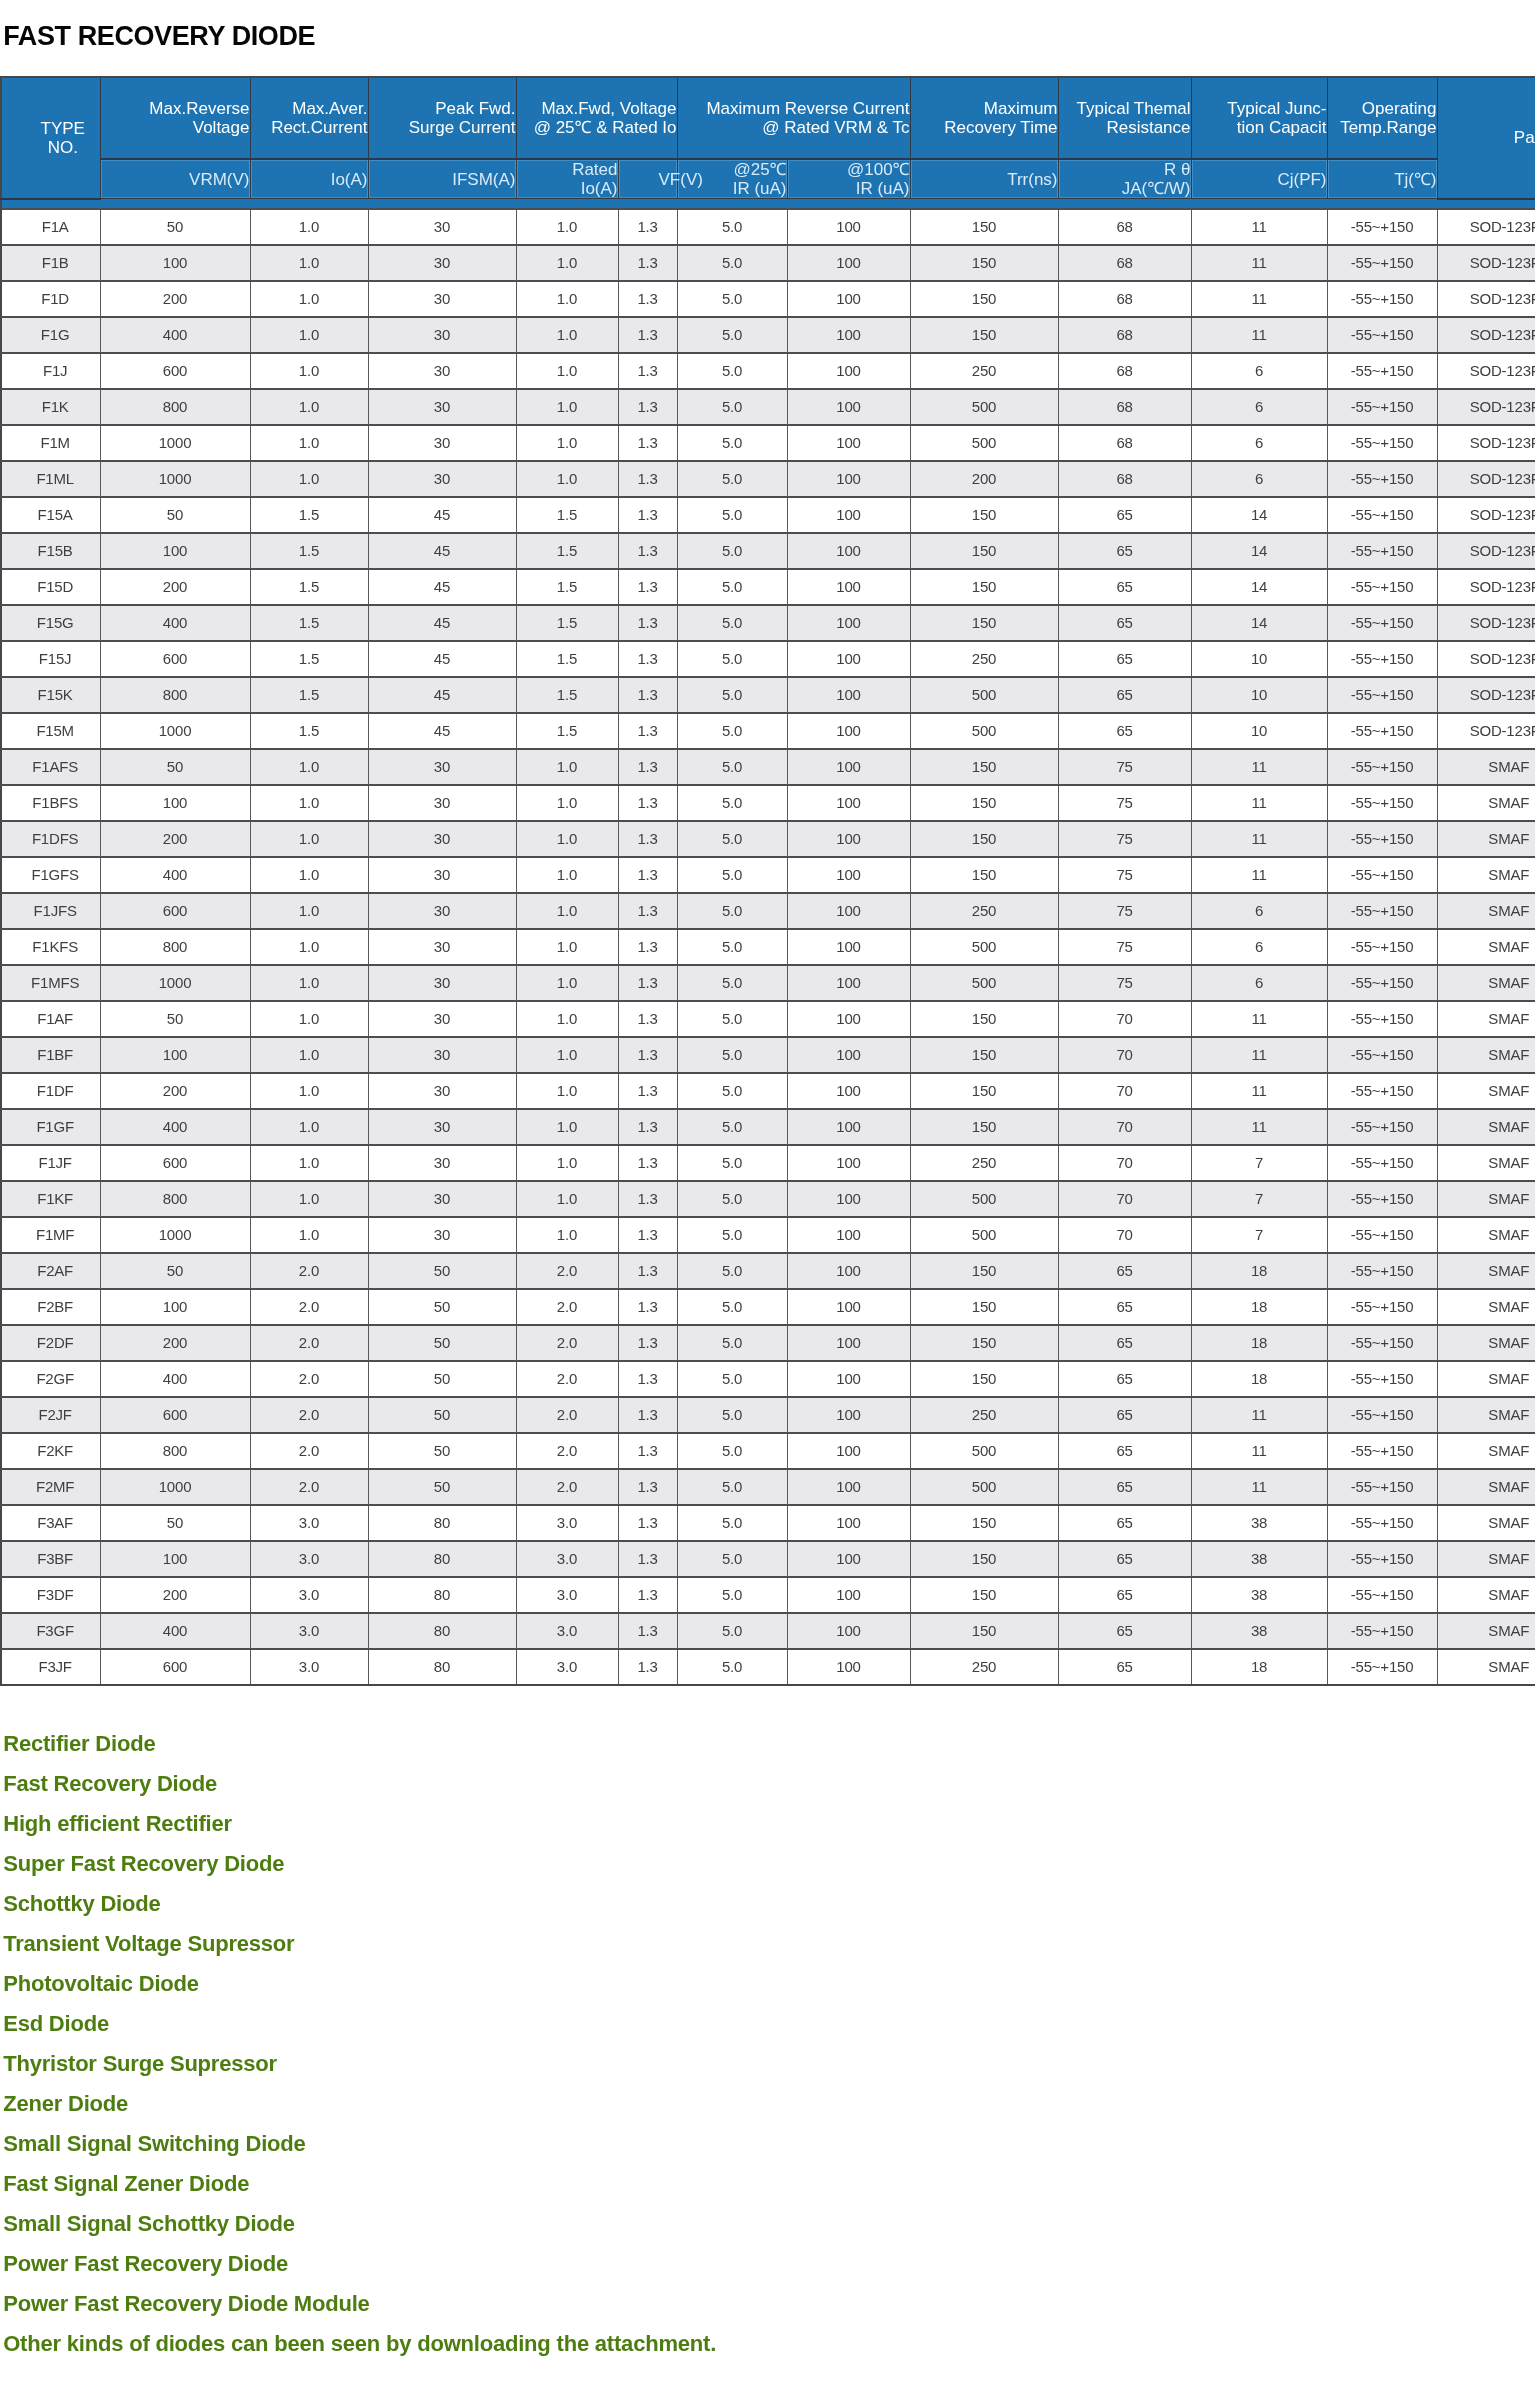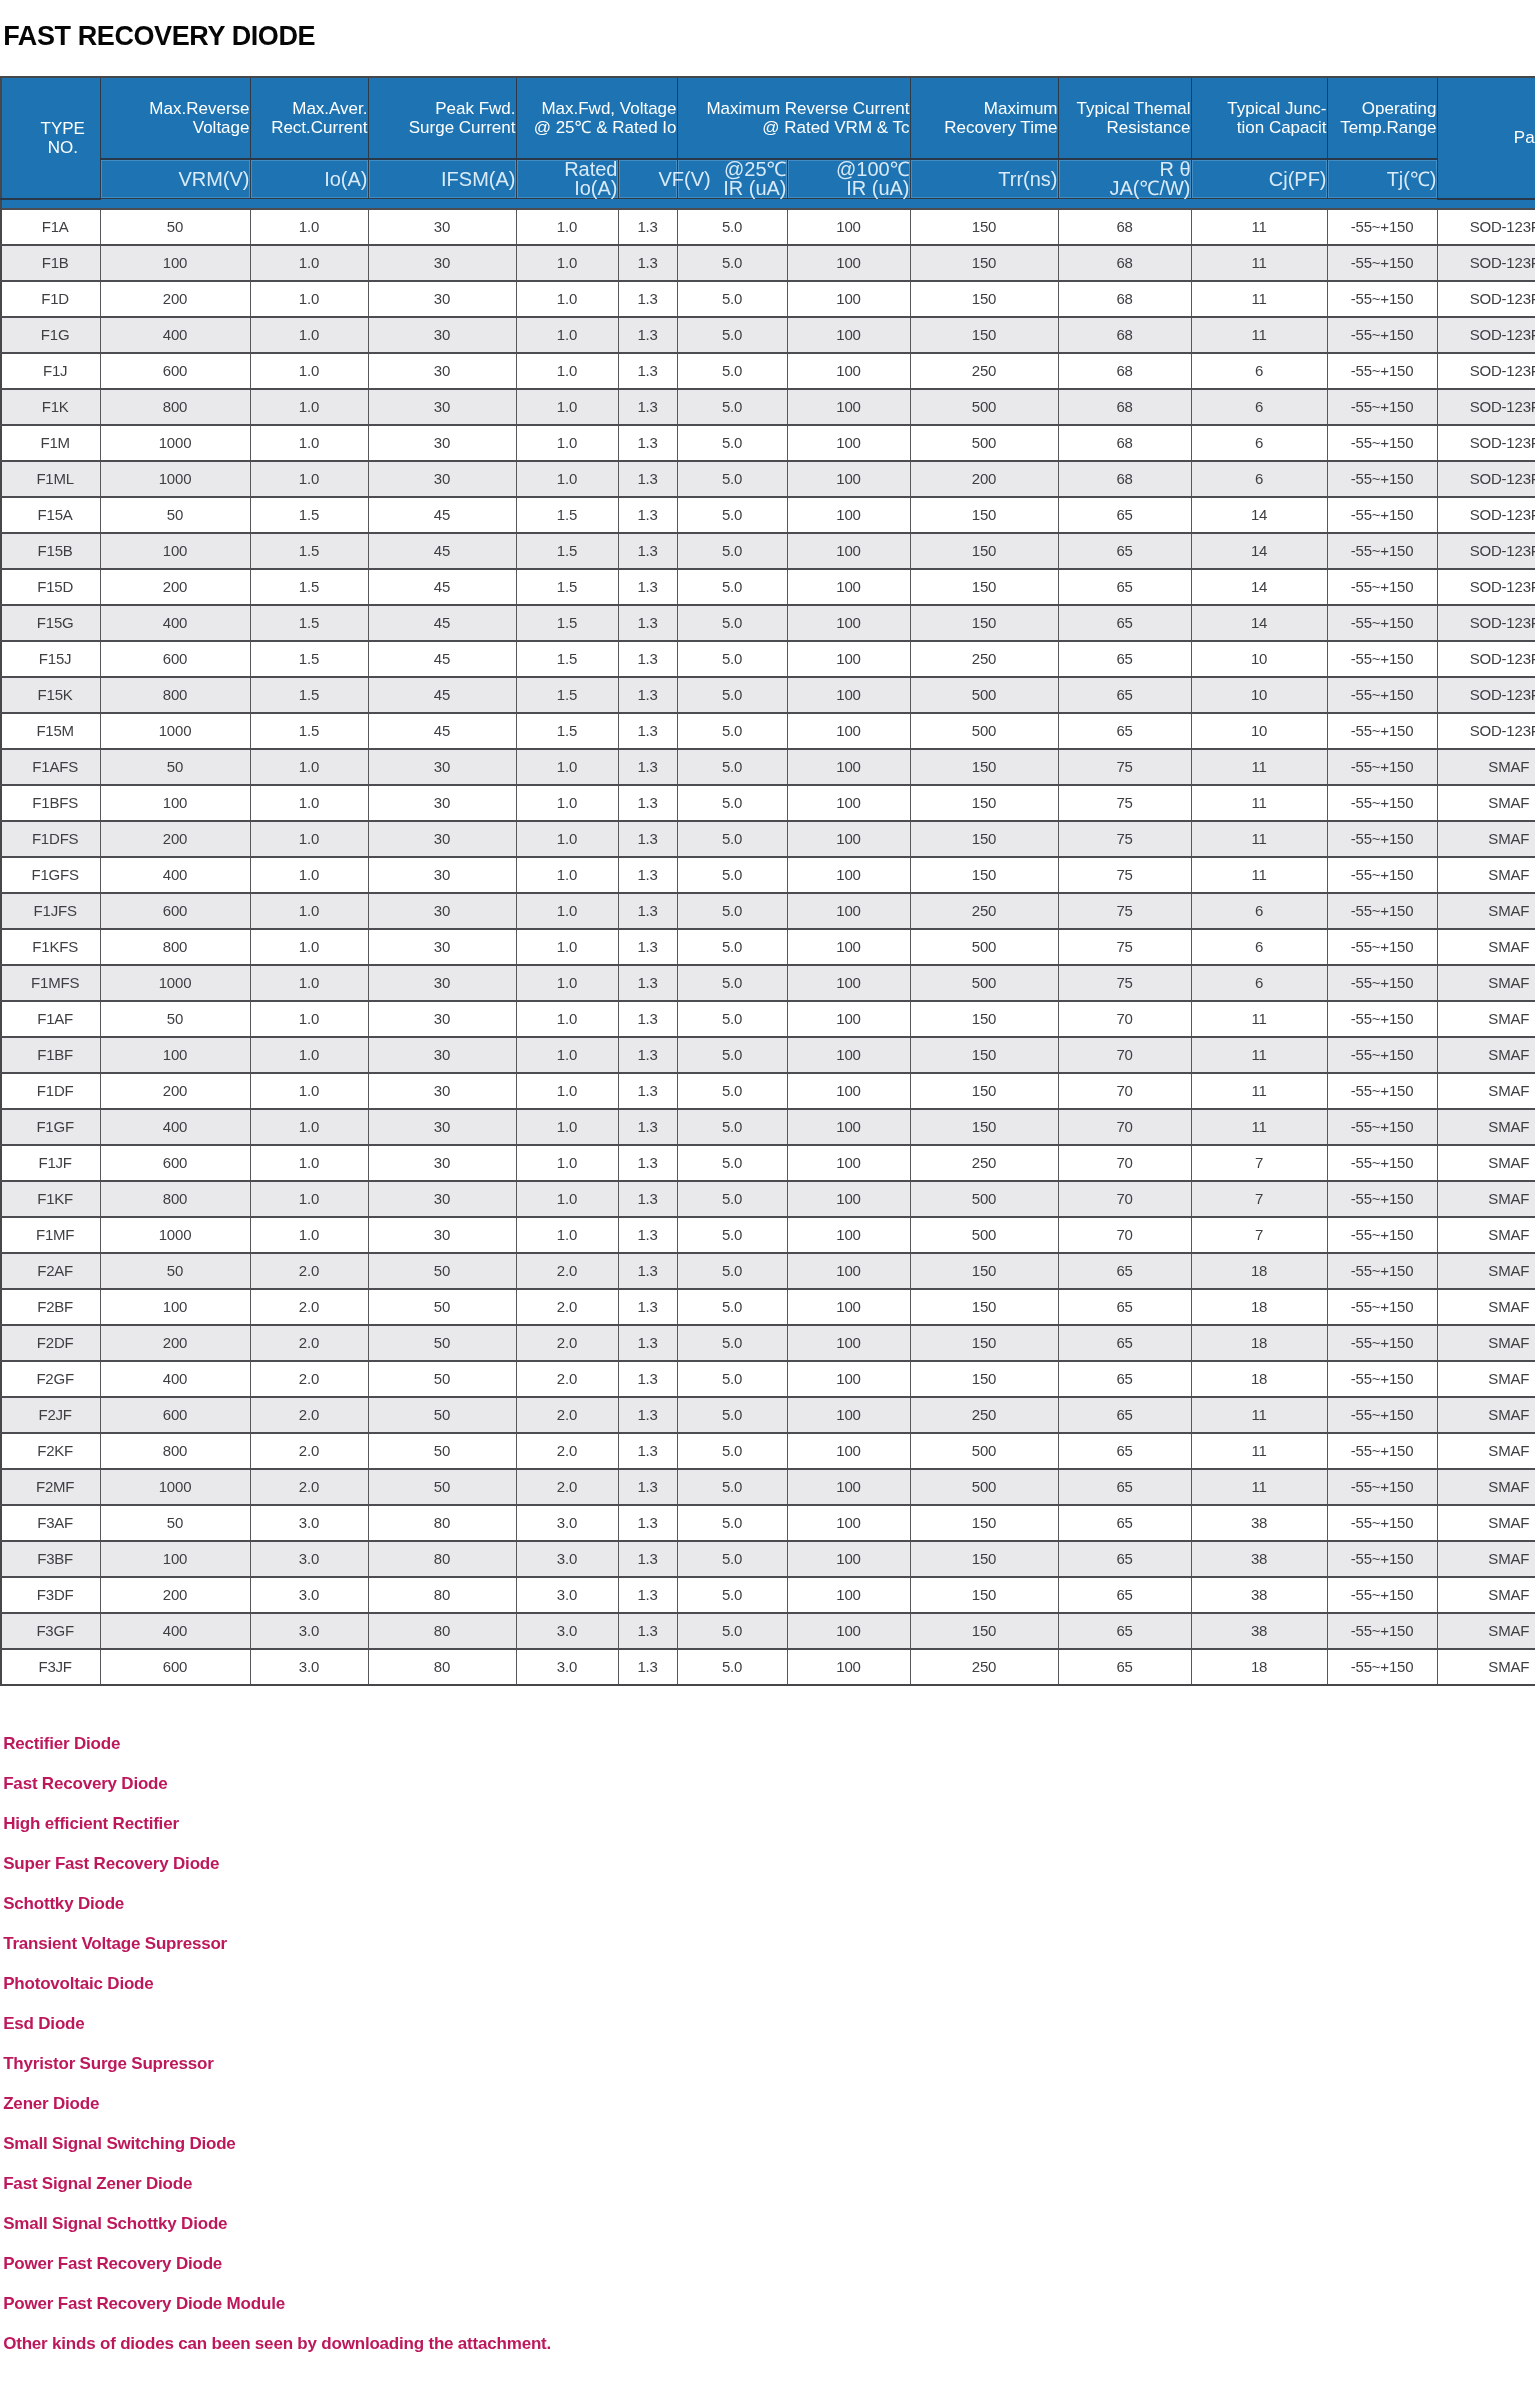--- a/index.html
+++ b/index.html
@@ -20,42 +20,42 @@
   thead th{
     background:#1e74b2;color:#ffffff;font-weight:normal;
     font-size:17px;line-height:19px;white-space:pre-line;
     border:1.6px solid #2c3b47;text-align:right;padding:0;
     vertical-align:middle;
   }
   thead tr.main-row th{height:80px;border-bottom:2.4px solid #28384a;}
   th.type-head{text-align:center;padding-left:24px;font-size:17px;}
   th.pkg-head{font-size:17px;}
   thead tr.sub-row th{
-    height:32px;font-size:20px;color:#d9eaf8;
+    height:32px;font-size:17px;color:#d9eaf8;
     box-shadow:inset 0 0 0 0.8px rgba(170,212,248,0.35);
     padding-left:40px;
   }
   tr.band-row td{
     height:8px;background:#1e74b2;border:0;
     border-left:2.4px solid #46474a;padding:0;
   }
   
   tbody td{
     height:34px;padding:0;
     border:1.6px solid #57585b;border-top:2.4px solid #4c4d50;
     font-size:15px;color:#3d3f42;text-align:center;
     letter-spacing:-0.2px;overflow:hidden;white-space:nowrap;
   }
   tbody tr:nth-child(even){background:#e9e9ec;}
   tbody tr:nth-child(odd){background:#ffffff;}
   tbody td.type{text-align:center;padding-left:8.8px;}
   
   .footer-list{margin:38px 0 0 3.2px;}
   .footer-list .footer-item{
-    font-size:17px;line-height:40px;font-weight:bold;color:#be185d;
+    font-size:22px;line-height:40px;font-weight:bold;color:#4d7c0f;
     letter-spacing:-0.2px;white-space:nowrap;
   }
 </style>
 </head>
 <body>
 
 <h1 class="page-title">FAST RECOVERY DIODE</h1>
 
 <table class="spec">
   <colgroup>

